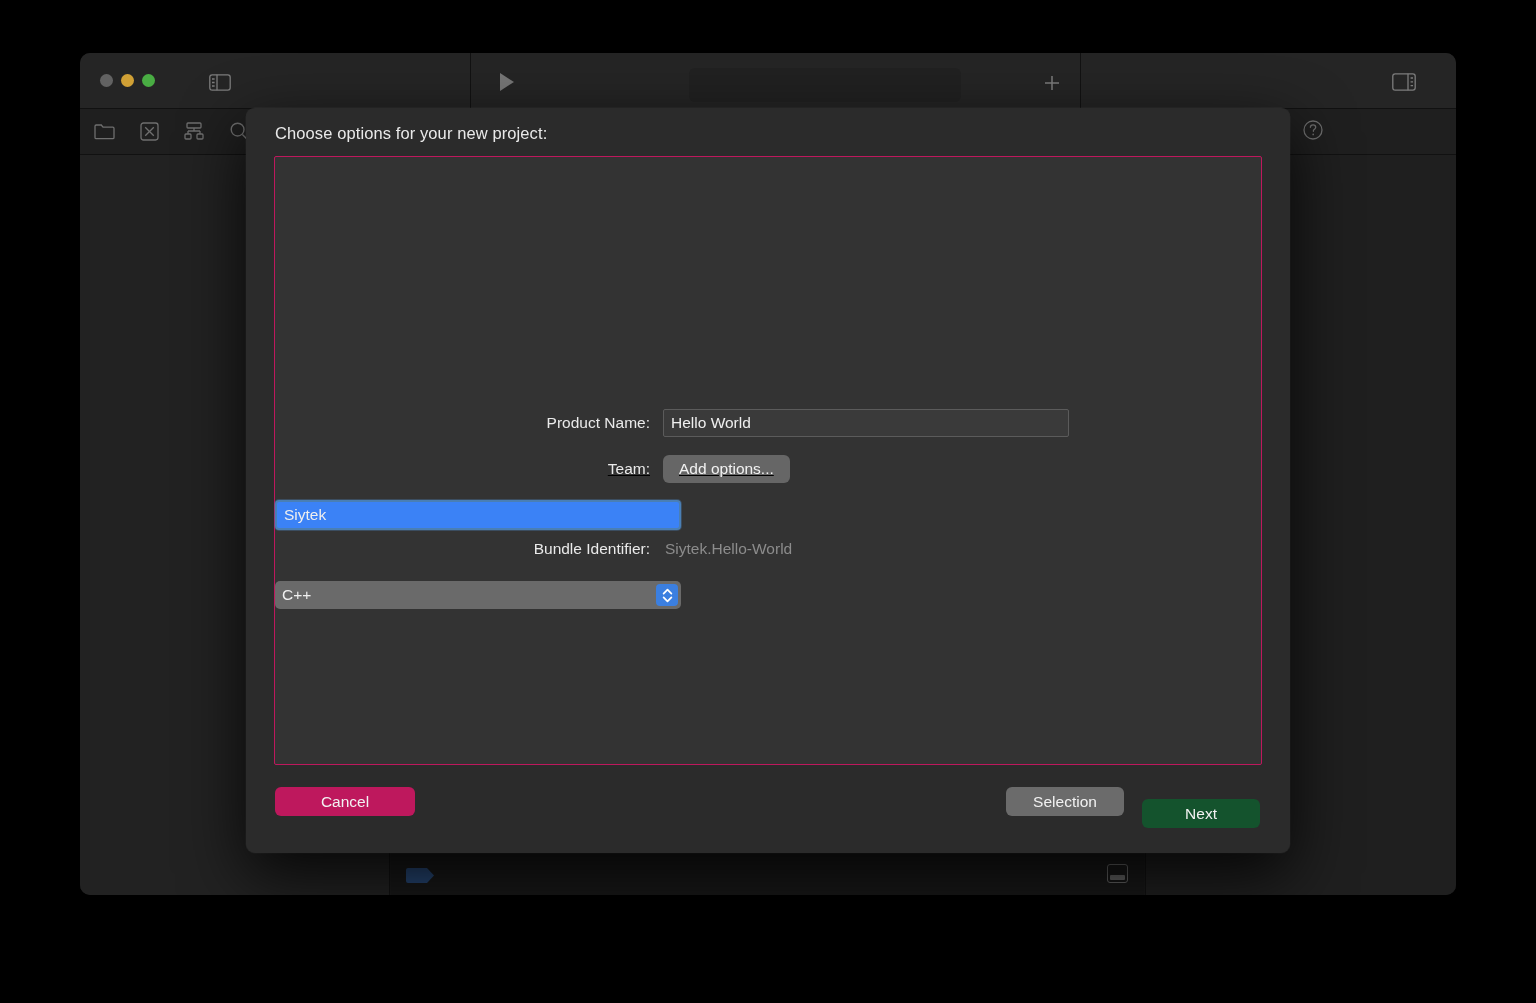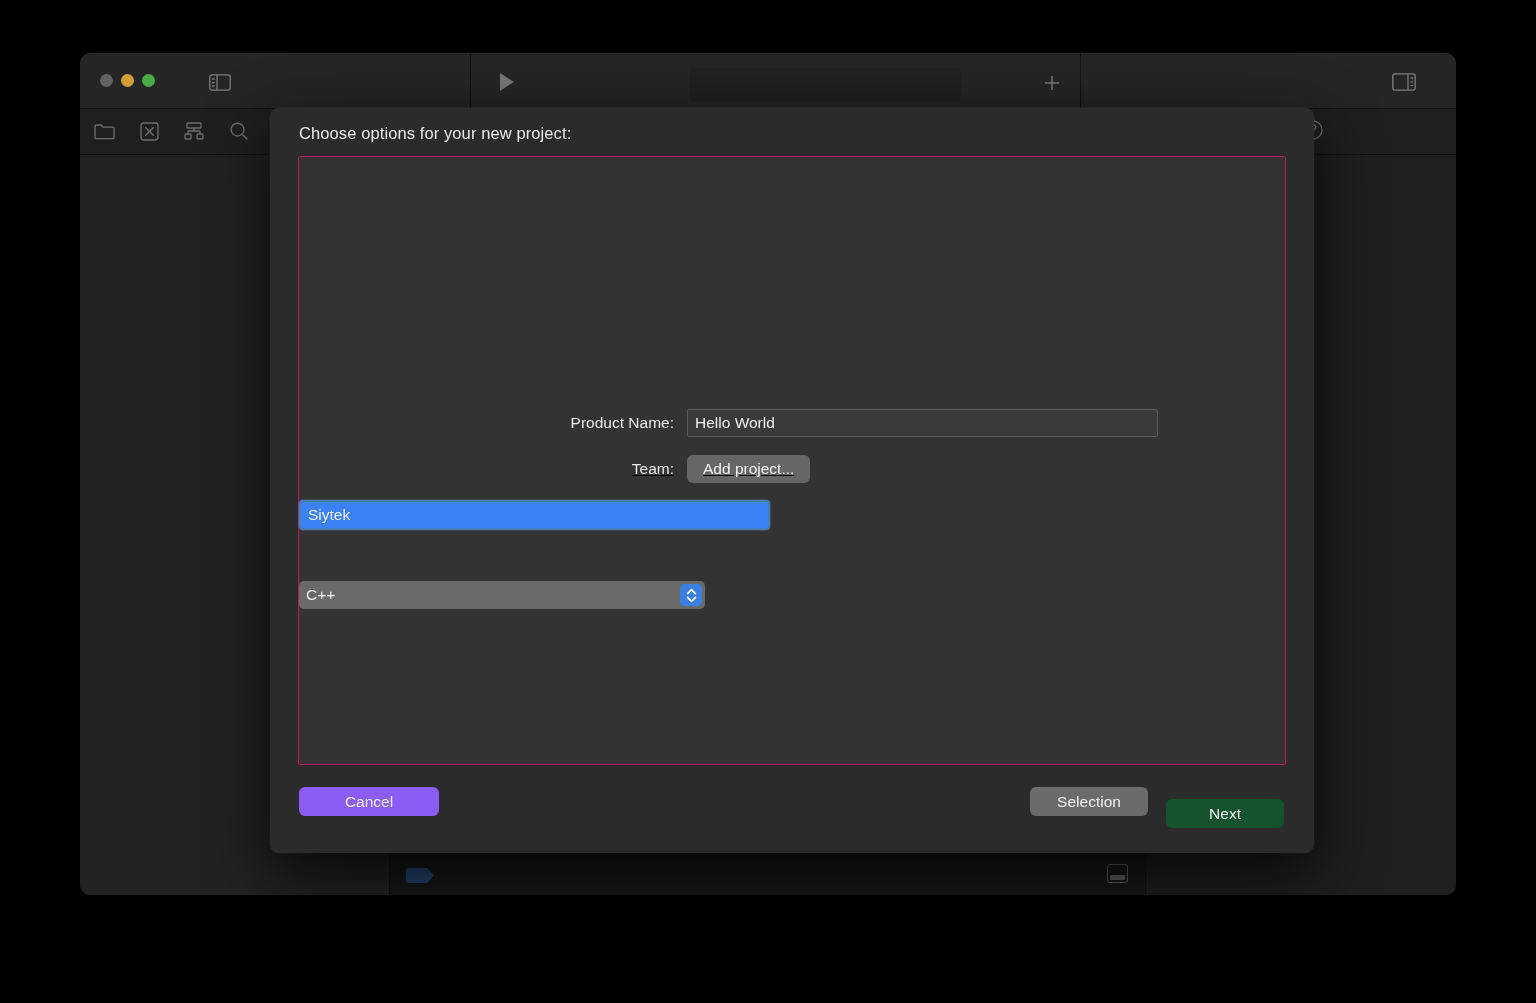--- a/index.html
+++ b/index.html
@@ -208,21 +208,20 @@
   .dialog {
     position: absolute;
     left: 246px;
     top: 108px;
     width: 1044px;
     height: 745px;
     background: #2b2b2b;
     border-radius: 9px;
     box-shadow: 0 22px 64px rgba(0,0,0,0.82), 0 0 0 0.5px rgba(255,255,255,0.07);
     overflow: hidden;
-    margin-left: 24px;
   }
 
   .dialog-title {
     position: absolute;
     left: 29px;
     top: 16px;
     font-size: 16.5px;
     color: #e9e9e9;
     letter-spacing: 0.1px;
   }
@@ -257,21 +256,21 @@
   .form-label {
     width: 388px;
     text-align: right;
     padding-right: 13px;
     font-size: 15.5px;
     color: #eaeaea;
     white-space: nowrap;
   }
 
   .text-field {
-    width: 471px;
+    width: 406px;
     height: 28px;
     background: #3a3a3a;
     border: 1px solid #5b5b5b;
     border-radius: 2px;
     color: #efefef;
     font-size: 15.5px;
     font-family: "Liberation Sans", sans-serif;
     padding: 0 7px;
     outline: none;
   }
@@ -346,21 +345,21 @@
     height: 29px;
     border: none;
     border-radius: 6px;
     font-size: 15.5px;
     font-family: "Liberation Sans", sans-serif;
     color: #f2f2f2;
     cursor: default;
     padding: 0 17px;
   }
 
-  .btn-cancel   { left: 29px;  top: 22px; background: #8b5cf6; min-width: 140px; }
+  .btn-cancel   { left: 29px;  top: 22px; background: #be185d; min-width: 140px; }
   .btn-previous { right: 166px; top: 22px; background: #6b6b6b; min-width: 118px; }
   .btn-next     { right: 30px;  top: 34px; background: #14532d; min-width: 118px; }
 
   svg { display: block; }
 </style>
 </head>
 <body>
 
 <div id="root">
 
@@ -478,27 +477,31 @@
     <div class="dialog-content">
       <div class="form">
 
         <div class="form-row" style="top:252px;">
           <div class="form-label">Product Name:</div>
           <input class="text-field" type="text" value="Hello World" style="">
         </div>
 
         <div class="form-row" style="top:298px;text-decoration:underline;">
           <div class="form-label">Team:</div>
-          <button class="push-button">Add project...</button>
+          <button class="push-button">Add options...</button>
         </div>
 
         <div class="form-row" style="top:343px;">
           <input class="text-field focused" type="text" value="Siytek" style="">
         </div>
 
+        <div class="form-row" style="top:383px;">
+          <div class="form-label">Bundle Identifier:</div>
+          <div class="static-value">Siytek.Hello-World</div>
+        </div>
 
         <div class="form-row" style="top:424px;">
           <div class="popup-button">
             <span>C++</span>
             <span class="popup-arrows">
               <svg width="13" height="17" viewBox="0 0 13 17" fill="none" stroke="#ffffff" stroke-width="1.7" stroke-linecap="round" stroke-linejoin="round">
                 <polyline points="2.6,6.6 6.5,2.6 10.4,6.6"></polyline>
                 <polyline points="2.6,10.4 6.5,14.4 10.4,10.4"></polyline>
               </svg>
             </span>

